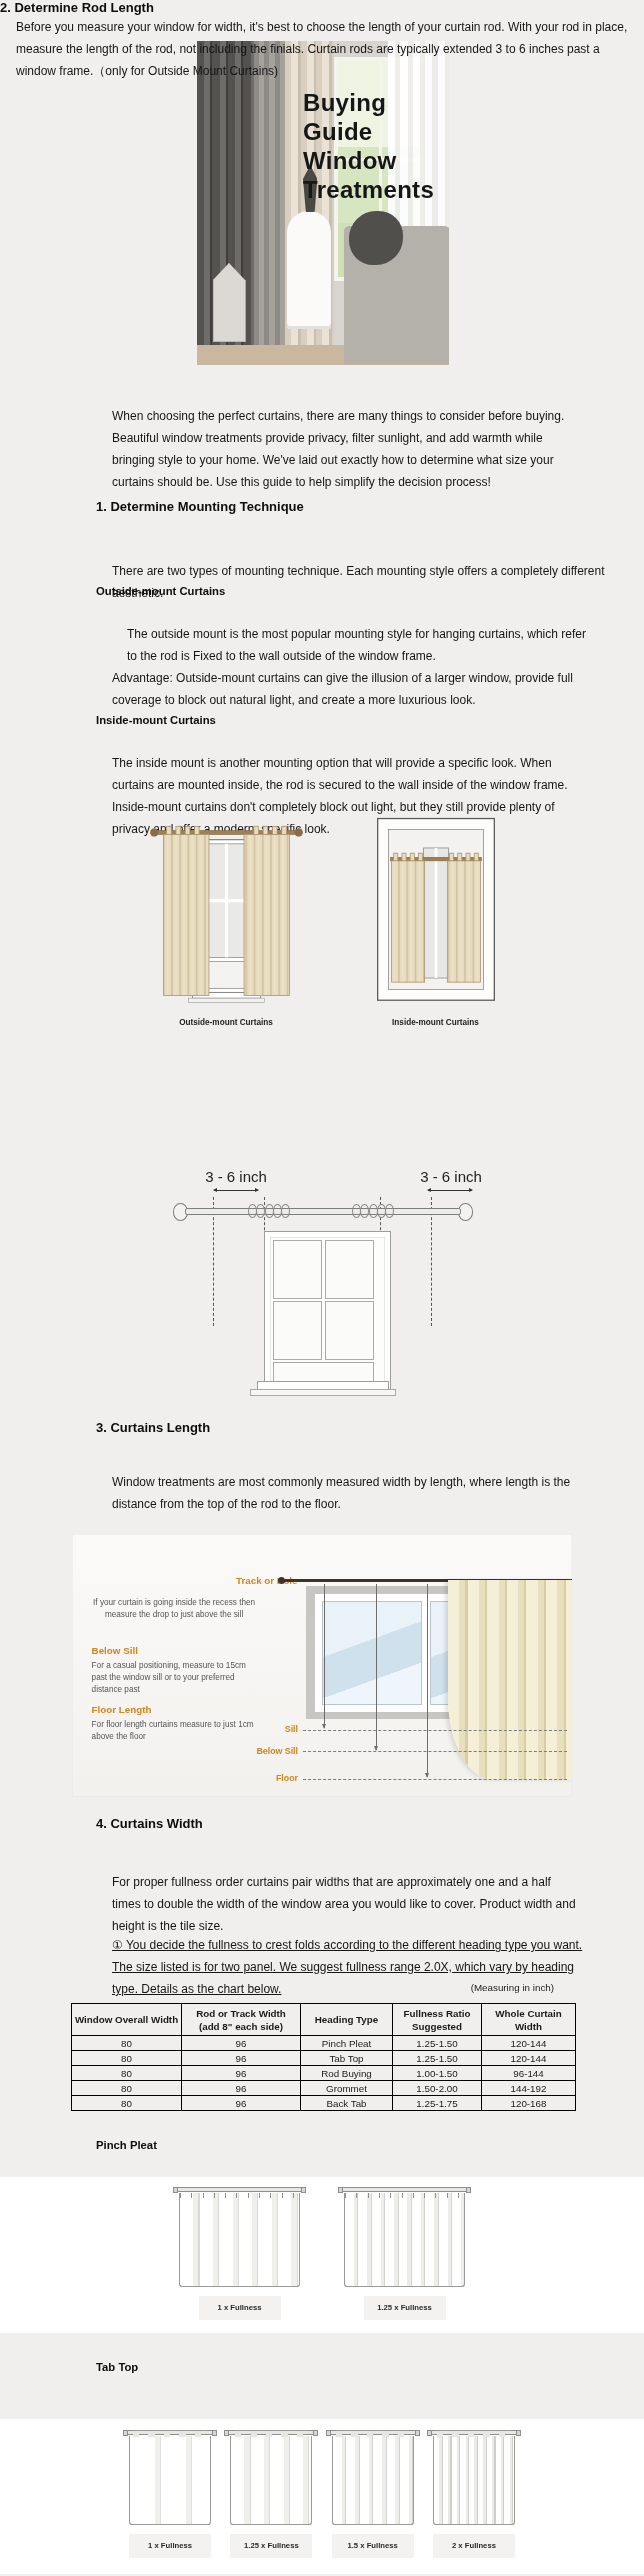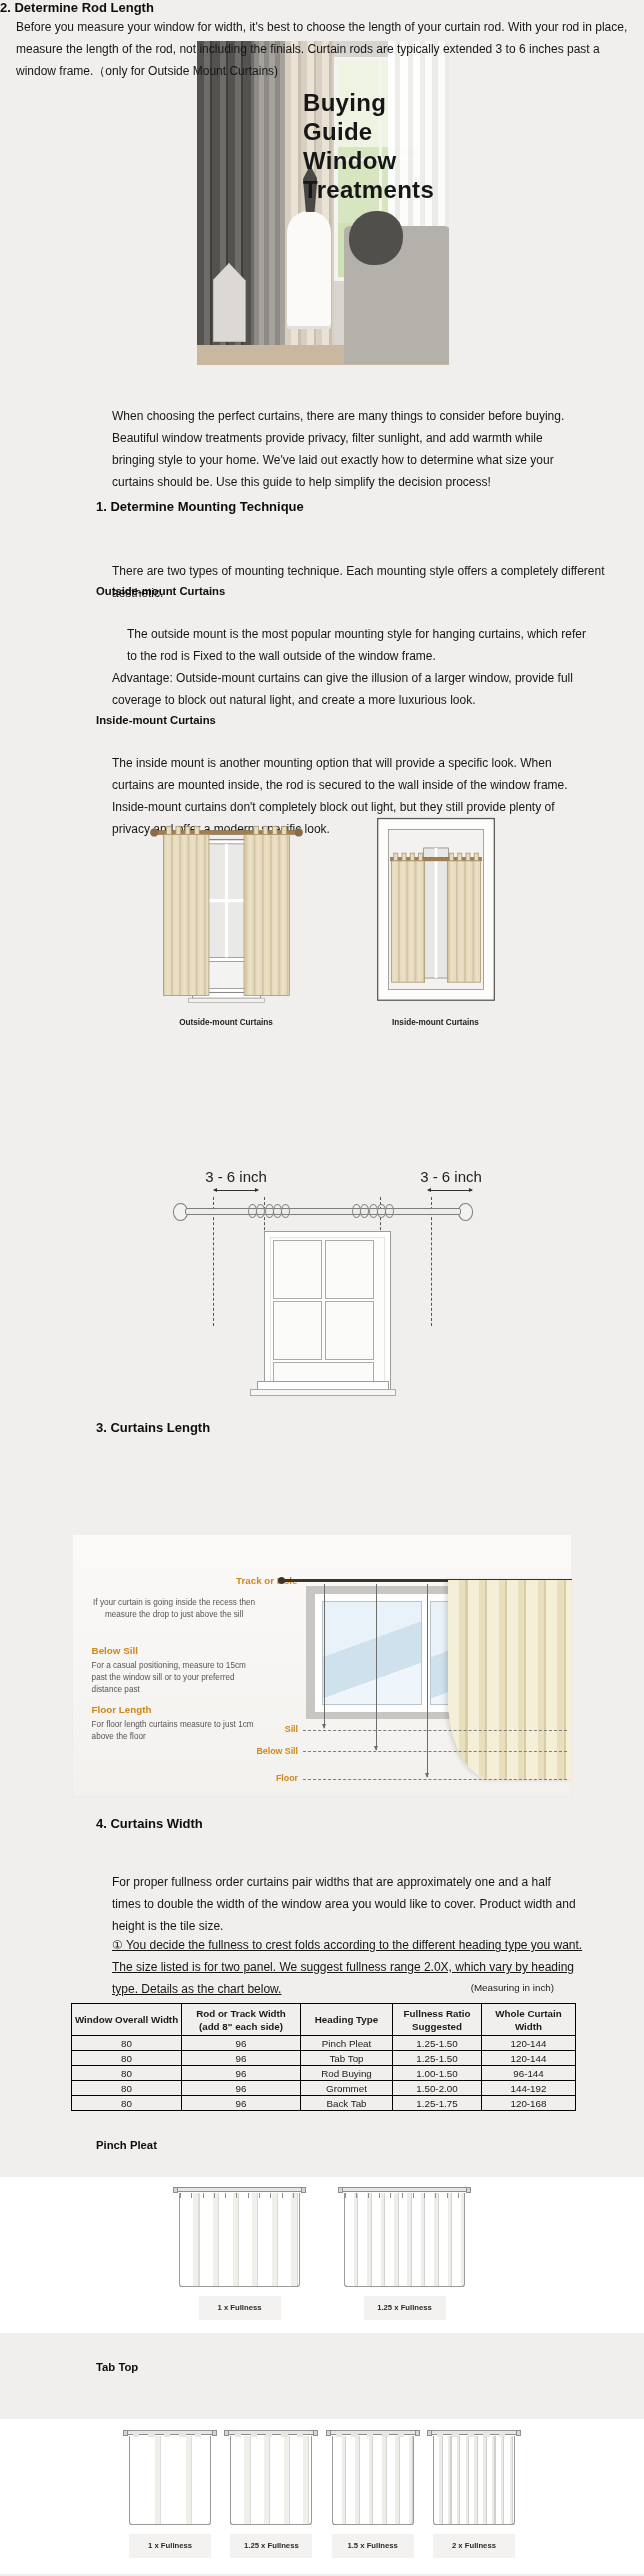--- a/index.html
+++ b/index.html
@@ -249,20 +249,21 @@
       <div class="pane" style="left:55px;top:3.1px;width:47px;height:57px;"></div>
       <div class="pane" style="left:3.1px;top:64px;width:47px;height:57px;"></div>
       <div class="pane" style="left:55px;top:64px;width:47px;height:57px;"></div>
       <div class="pane" style="left:3.1px;top:125px;width:99px;height:20.6px;"></div>
     </div>
     <div class="rsill"></div>
     <div class="rsill2"></div>
   </div>
 
   <h2 class="abs z" id="h-len">3. Curtains Length</h2>
+  <p class="abs z" id="p-len">Window treatments are most commonly measured width by length, where length is the distance from the top of the rod to the floor.</p>
 
   <div class="abs z" id="fig-measure">
     <span class="md-orange md-track-label">Track or Pole</span>
     <div class="md-ball"></div>
     <div class="md-rod"></div>
     <div class="md-wall">
       <div class="md-frame">
         <div class="md-glass" style="left:7.2px;"></div>
         <div class="md-glass" style="right:7.2px;"></div>
       </div>

